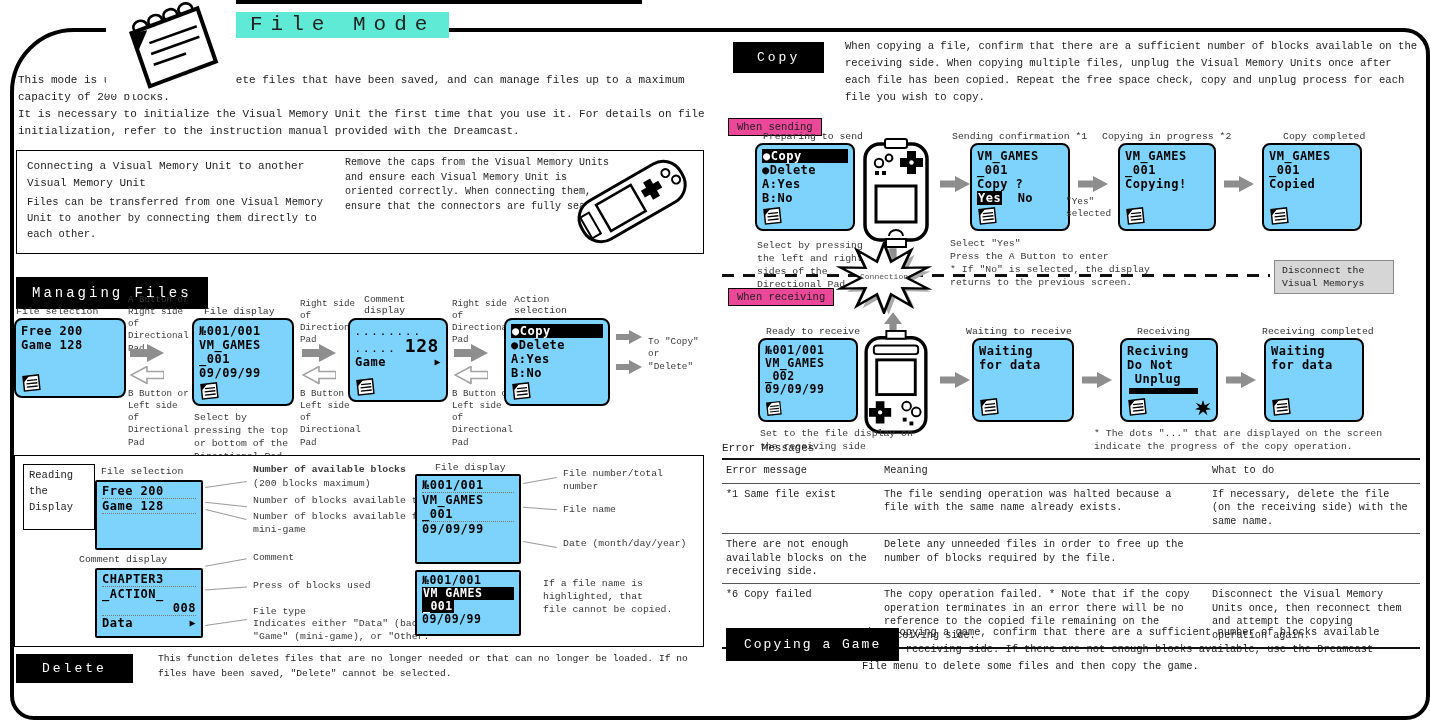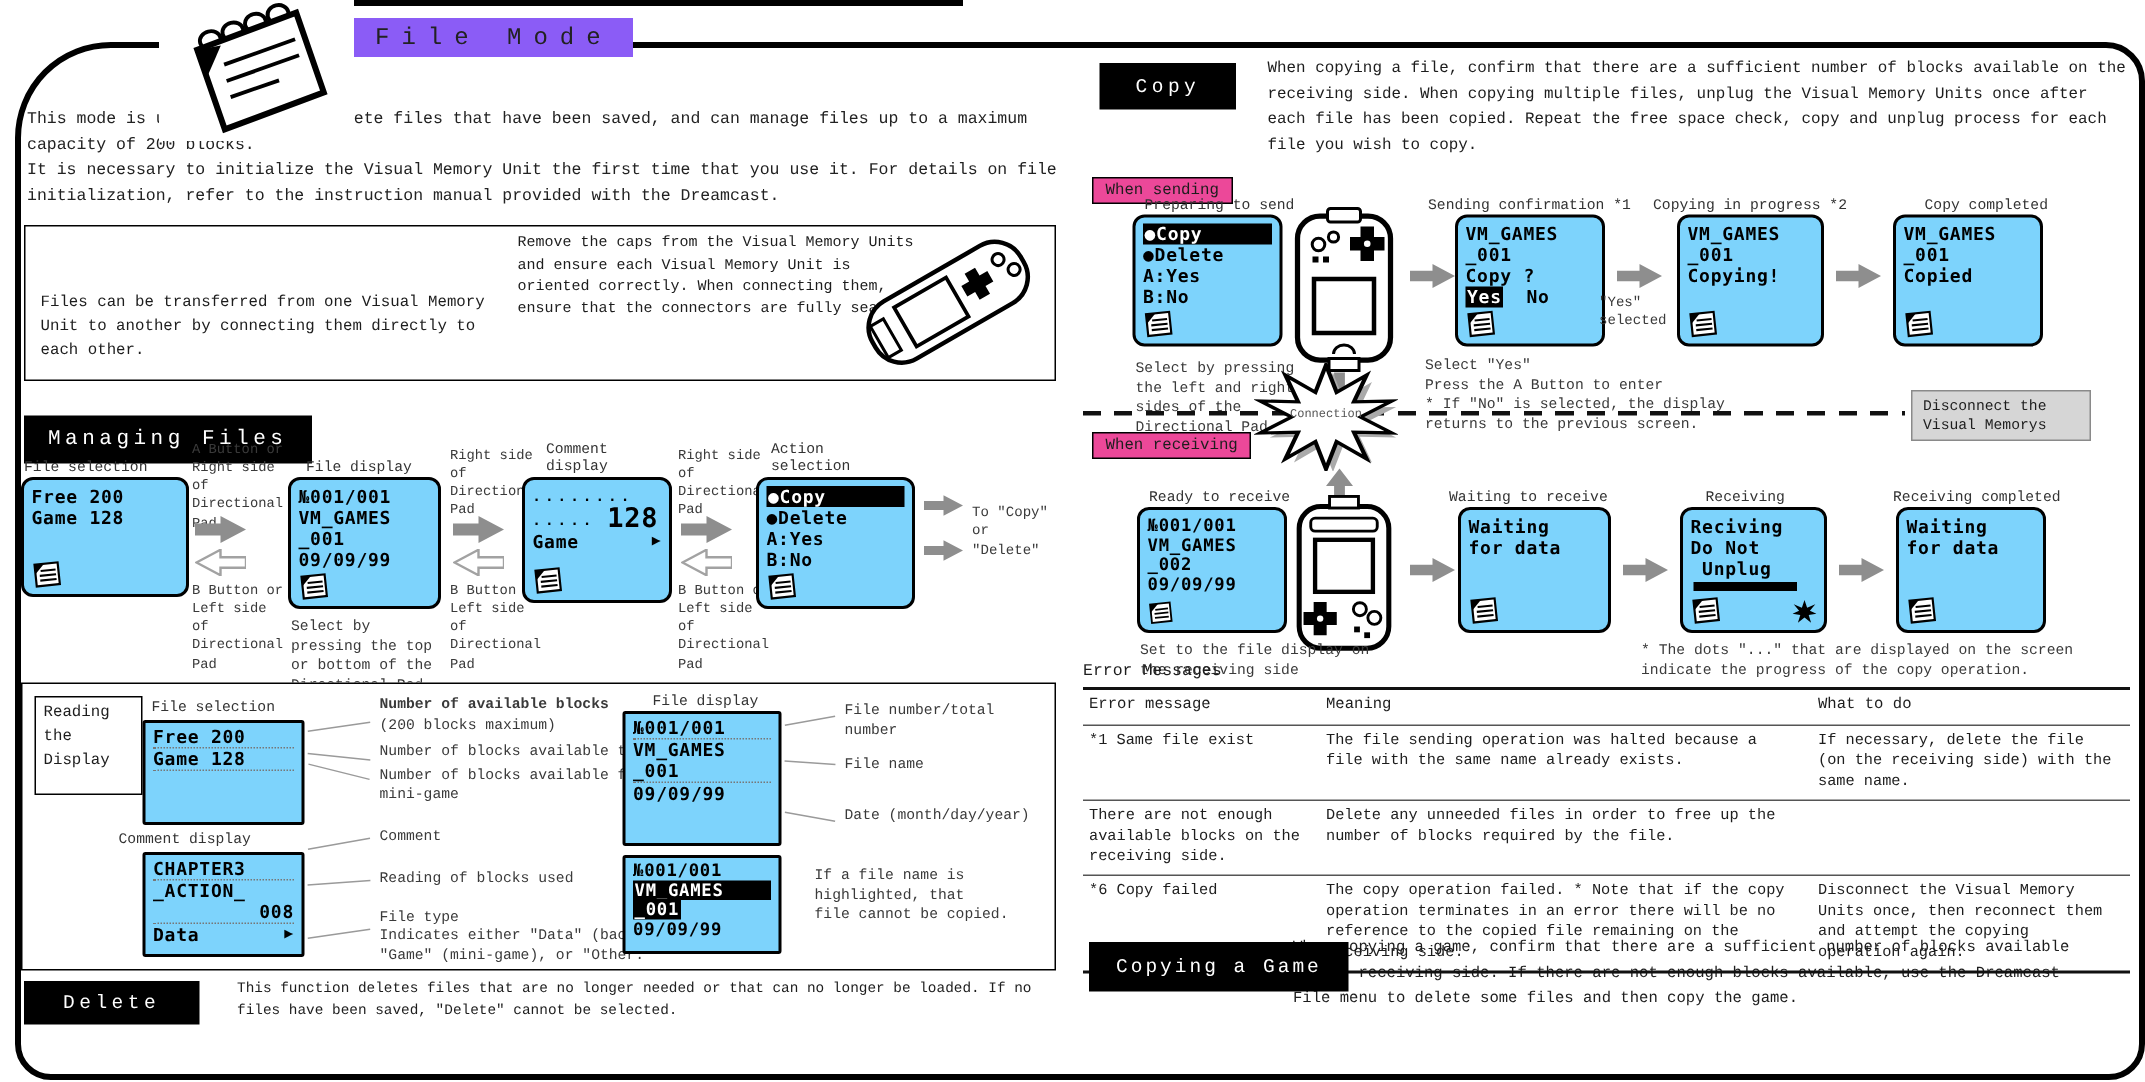--- a/index.html
+++ b/index.html
@@ -3,22 +3,22 @@
 <meta charset="utf-8">
 <style>
   html,body{margin:0;padding:0;background:#fff;}
   #page{position:relative;width:1430px;height:721px;background:#fff;overflow:hidden;
         font-family:"Liberation Mono",monospace;color:#1d1d1d;}
   .abs{position:absolute;}
   .ml{white-space:pre-line;}
   .page-border{left:10px;top:28px;width:1412px;height:684px;border:4px solid #000;
                border-radius:64px 26px 24px 24px;z-index:1;}
   .topbar{left:232px;top:0;width:410px;height:4px;background:#000;z-index:2;}
-  .title{left:236px;top:12px;height:26px;line-height:26px;background:#8b5cf6;padding:0 14px;
-         font-size:16px;letter-spacing:8px;color:#222;z-index:3;}
+  .title{left:236px;top:12px;height:26px;line-height:26px;background:#5eead4;padding:0 14px;
+         font-size:21px;letter-spacing:8px;color:#222;z-index:3;}
   .nb-icon{left:106px;top:0;width:130px;height:94px;background:#fff;z-index:3;}
   .hdr-black{background:#000;color:#fff;font-size:14px;letter-spacing:3px;padding:8px 16px;z-index:2;}
   .body-text{font-size:11px;line-height:1.55;color:#222;z-index:2;}
   .cap{font-size:9.8px;line-height:1.32;color:#3a3a3a;white-space:pre-line;z-index:2;}
   .lbl{font-size:9.8px;color:#333;z-index:2;white-space:pre-line;}
   .tag-box{border:1.5px solid #000;font-size:10.5px;padding:2px 8px;background:#ec4899;z-index:2;}
   .lcd{background:#7dd3fc;border:2.5px solid #000;border-radius:8px;padding:4px 5px;
        font-family:"DejaVu Sans Mono",monospace;font-weight:700;color:#000;z-index:2;box-sizing:border-box;}
   .lcd .ln{display:block;white-space:pre;font-size:12px;line-height:14px;letter-spacing:.5px;}
   .inv{background:#000;color:#fff;padding:0 1px;}
@@ -66,20 +66,22 @@
         <line x1="44" y1="60" x2="78" y2="57" stroke="#000" stroke-width="2.6"></line>
       </g>
     </svg>
   </div>
   <div class="abs title">File Mode</div>
 
   <div class="abs body-text" style="left:18px;top:72px;width:690px;">This mode is used to copy and delete files that have been saved, and can manage files up to a maximum capacity of 200 blocks.</div>
   <div class="abs body-text" style="left:18px;top:106px;width:692px;">It is necessary to initialize the Visual Memory Unit the first time that you use it. For details on file initialization, refer to the instruction manual provided with the Dreamcast.</div>
 
   <div class="abs box" style="left:16px;top:150px;width:686px;height:102px;">
+    <div class="abs ml" style="left:10px;top:7px;width:312px;font-size:11px;line-height:1.5;">Connecting a Visual Memory Unit to another
+Visual Memory Unit</div>
     <div class="abs" style="left:10px;top:44px;width:308px;font-size:10.5px;line-height:1.5;">Files can be transferred from one Visual Memory Unit to another by connecting them directly to each other.</div>
     <div class="abs" style="left:328px;top:5px;width:266px;font-size:10px;line-height:1.45;">Remove the caps from the Visual Memory Units and ensure each Visual Memory Unit is oriented correctly. When connecting them, ensure that the connectors are fully seated.</div>
     <div class="abs" style="left:550px;top:0px;width:132px;height:100px;">
       <svg viewBox="0 0 132 100" width="132" height="100">
         <g transform="rotate(-30 66 50)">
           <rect x="8" y="28" width="114" height="44" rx="20" fill="#fff" stroke="#000" stroke-width="3"></rect>
           <rect x="12" y="38" width="10" height="24" fill="#fff" stroke="#000" stroke-width="2"></rect>
           <rect x="32" y="35" width="40" height="30" fill="#fff" stroke="#000" stroke-width="2.5"></rect>
           <path d="M84 39 h8 v6 h6 v8 h-6 v6 h-8 v-6 h-6 v-8 h6 z" fill="#000"></path>
           <circle cx="108" cy="42" r="4" fill="#fff" stroke="#000" stroke-width="2"></circle>
@@ -261,21 +263,21 @@
     <div class="abs lcd" style="left:80px;top:112px;width:108px;height:70px;border-width:2px;border-radius:2px;padding:2px 5px;font-size:12.5px;">
       <span class="ln row">CHAPTER3</span>
       <span class="ln">_ACTION_</span>
       <span class="ln row" style="text-align:right;">008</span>
       <span class="ln"><span>Data</span><span class="tri">▶</span></span>
     </div>
     <div class="cline" style="left:190px;top:106px;width:42px;transform:rotate(-10deg);"></div>
     <div class="cline" style="left:190px;top:132px;width:42px;transform:rotate(-4deg);"></div>
     <div class="cline" style="left:190px;top:166px;width:42px;transform:rotate(-8deg);"></div>
     <div class="abs cap" style="left:238px;top:96px;width:280px;">Comment</div>
-    <div class="abs cap" style="left:238px;top:124px;width:280px;">Reading of blocks used</div>
+    <div class="abs cap" style="left:238px;top:124px;width:280px;">Press of blocks used</div>
     <div class="abs cap" style="left:238px;top:150px;width:280px;">File type</div>
     <div class="abs cap" style="left:238px;top:162px;width:280px;">Indicates either "Data" (backup data),
 "Game" (mini-game), or "Other."</div>
 
     <div class="abs lbl" style="left:420px;top:6px;">File display</div>
     <div class="abs lcd" style="left:400px;top:18px;width:106px;height:90px;border-width:2px;border-radius:2px;padding:2px 5px;">
       <span class="ln row">№001/001</span>
       <span class="ln">VM_GAMES</span>
       <span class="ln row">_001</span>
       <span class="ln">09/09/99</span>

